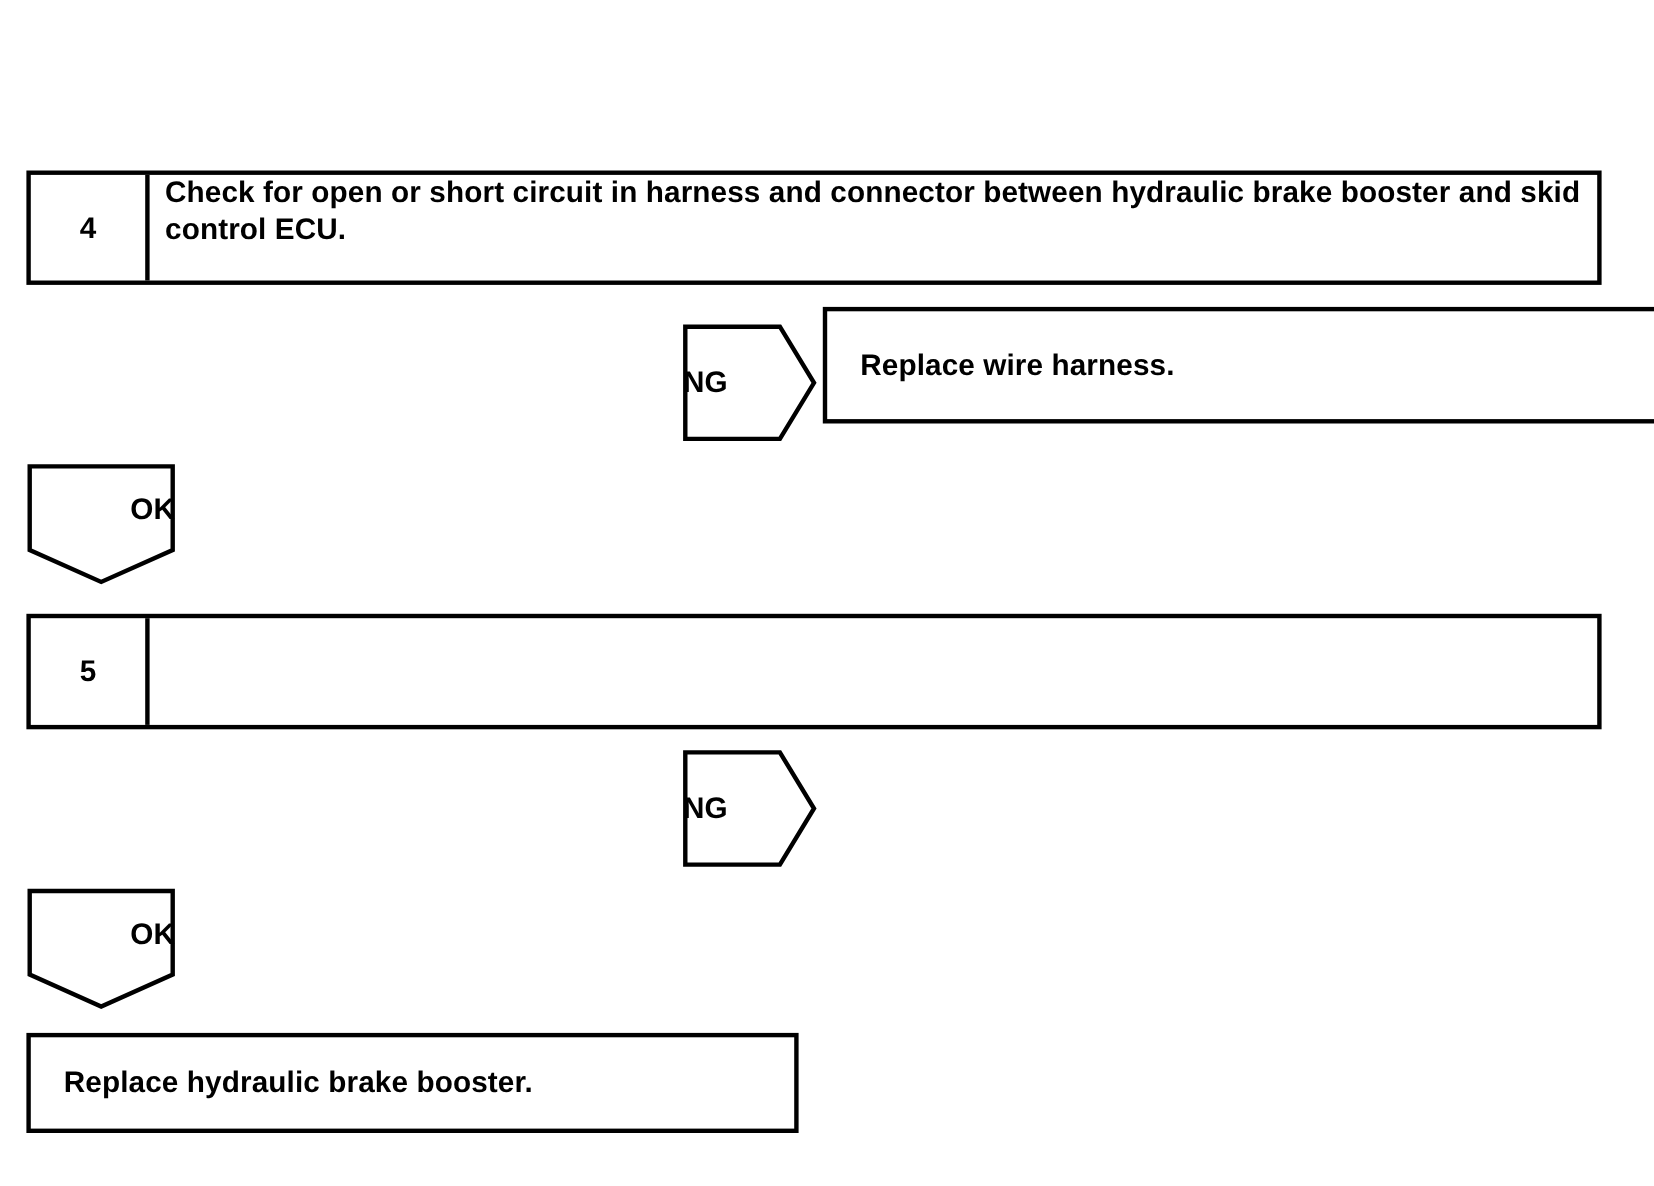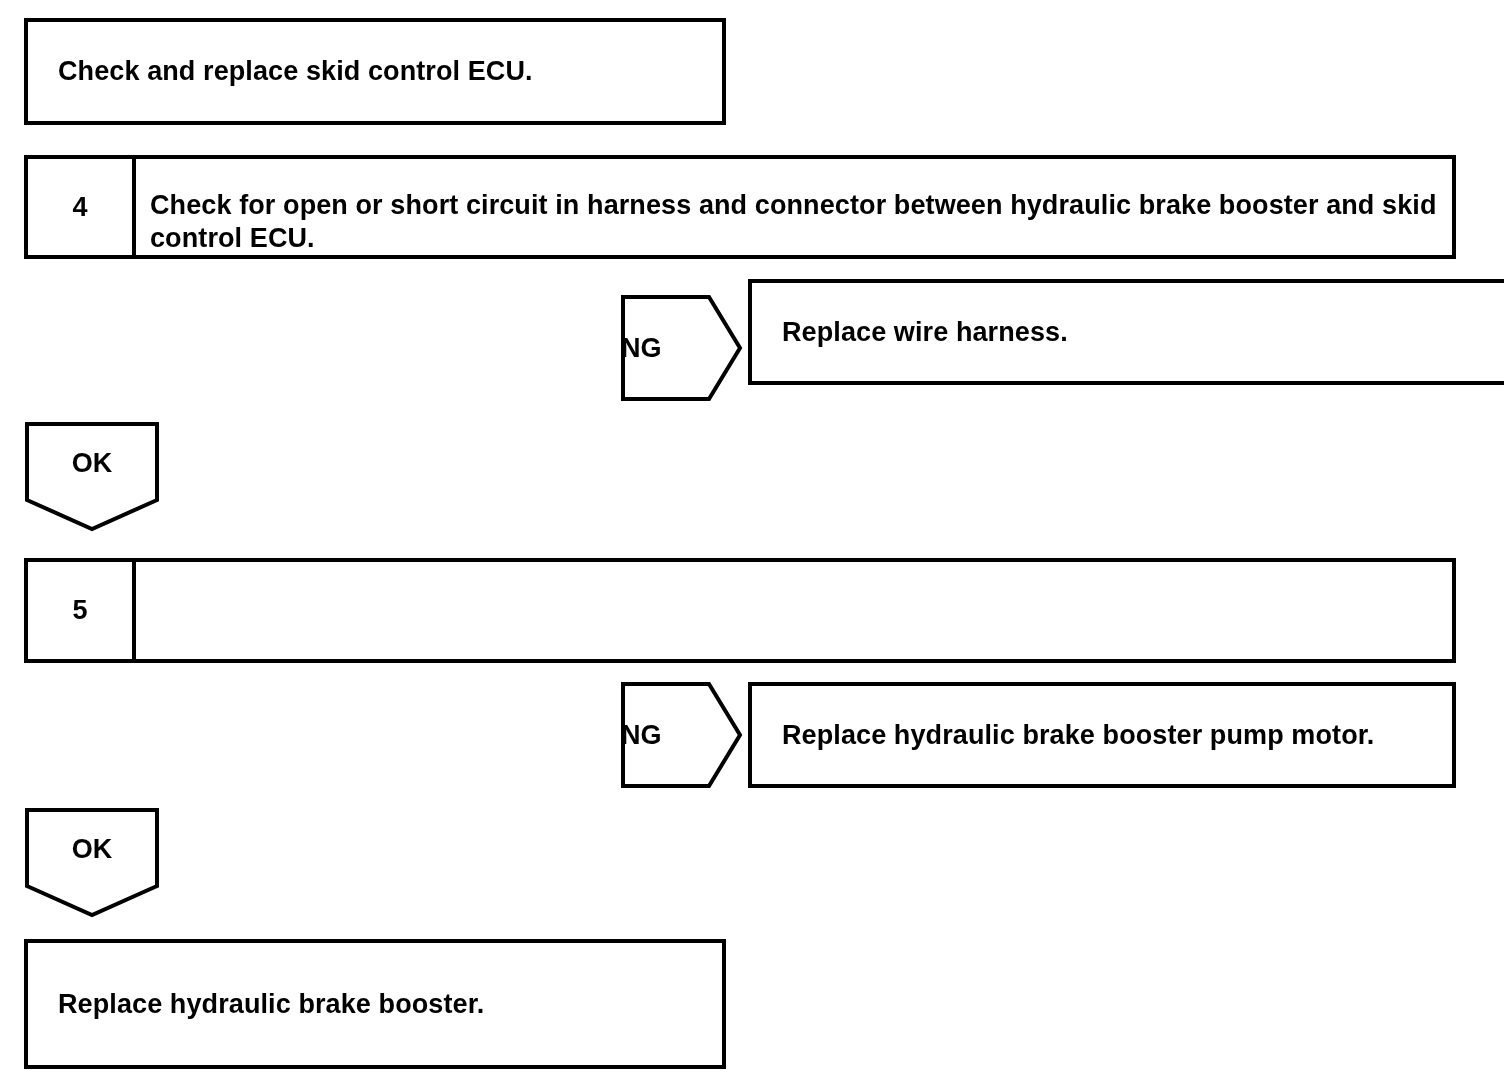--- a/index.html
+++ b/index.html
@@ -56,21 +56,21 @@
     display: flex;
     align-items: center;
     justify-content: center;
     font-size: 27px;
     font-weight: bold;
     color: #000000;
   }
   .step-body {
     flex: 1 1 auto;
     display: flex;
-    align-items: flex-end;
+    align-items: flex-start;
     box-sizing: border-box;
     padding-left: 14px;
     padding-right: 14px;
   }
 
   
   .tag {
     position: absolute;
   }
   .tag svg {
@@ -94,31 +94,28 @@
     right: 30px;
     top: 50%;
     transform: translateY(-50%);
     text-align: left;
   }
   
   .tag-ok .tag-label {
     left: 0;
     right: 0;
     top: 28px;
-    text-align: center;
+    text-align: right;
   }
 </style>
 </head>
 <body>
 
 <div id="canvas">
 
-  <div class="node result-box" style="left:24px; top:18px; width:702px; height:107px;">
-    <div class="node-text">Check and replace skid control ECU.</div>
-  </div>
 
   <div class="node step-box" style="left:24px; top:155px; width:1432px; height:104px;">
     <div class="step-num">4</div>
     <div class="step-body">
       <div class="node-text">Check for open or short circuit in harness and connector between hydraulic brake booster and skid control ECU.</div>
     </div>
   </div>
 
   <div class="tag tag-ng" style="left:621px; top:295px; width:121px; height:106px;">
     <svg width="121" height="106" viewBox="0 0 121 106">
@@ -142,28 +139,25 @@
     <div class="step-num">5</div>
   </div>
 
   <div class="tag tag-ng" style="left:621px; top:682px; width:121px; height:106px;">
     <svg width="121" height="106" viewBox="0 0 121 106">
       <polygon points="2,2 88,2 119,53 88,104 2,104" fill="#ffffff" stroke="#000000" stroke-width="4" stroke-linejoin="miter"></polygon>
     </svg>
     <div class="tag-label">NG</div>
   </div>
 
-  <div class="node result-box" style="left:748px; top:682px; width:708px; height:106px;">
-    <div class="node-text">Replace hydraulic brake booster pump motor.</div>
-  </div>
 
   <div class="tag tag-ok" style="left:25px; top:808px; width:134px; height:110px;">
     <svg width="134" height="110" viewBox="0 0 134 110">
       <polygon points="2,2 132,2 132,78 67,107 2,78" fill="#ffffff" stroke="#000000" stroke-width="4" stroke-linejoin="miter"></polygon>
     </svg>
     <div class="tag-label">OK</div>
   </div>
 
-  <div class="node result-box" style="left:24px; top:939px; width:702px; height:130px;">
+  <div class="node result-box" style="left:24px; top:939px; width:702px; height:91px;">
     <div class="node-text">Replace hydraulic brake booster.</div>
   </div>
 
 </div>
 
 </body></html>

